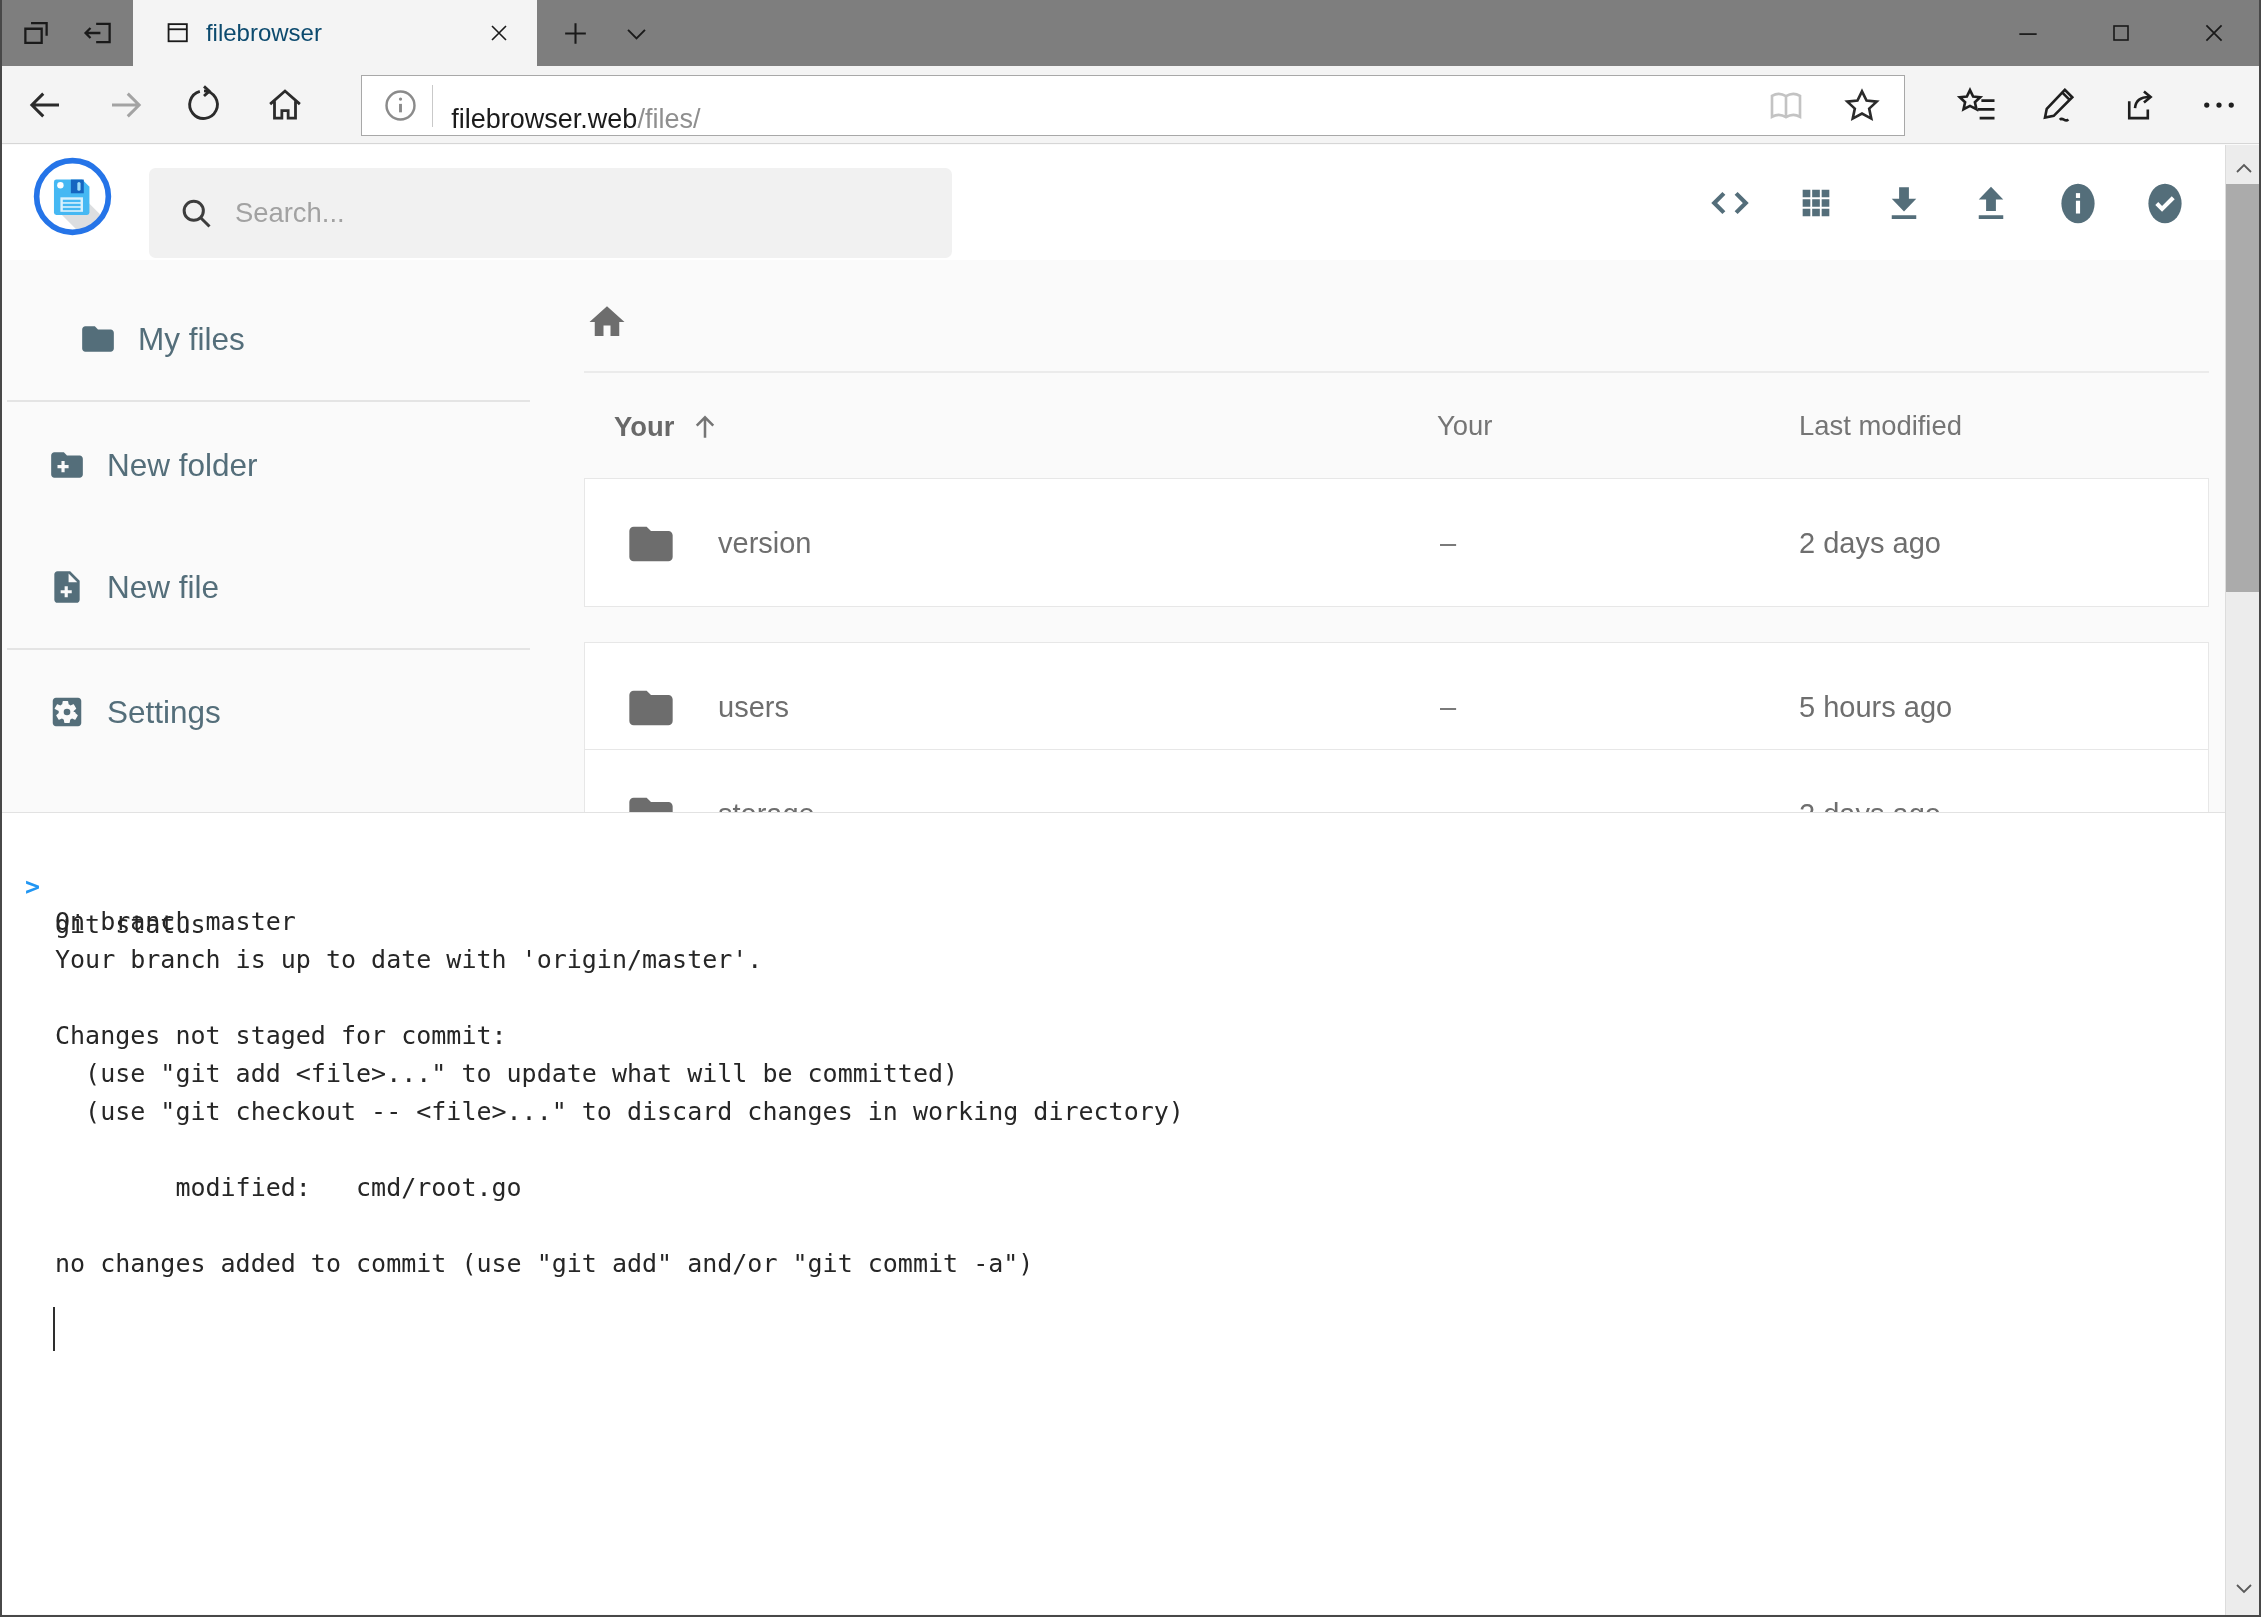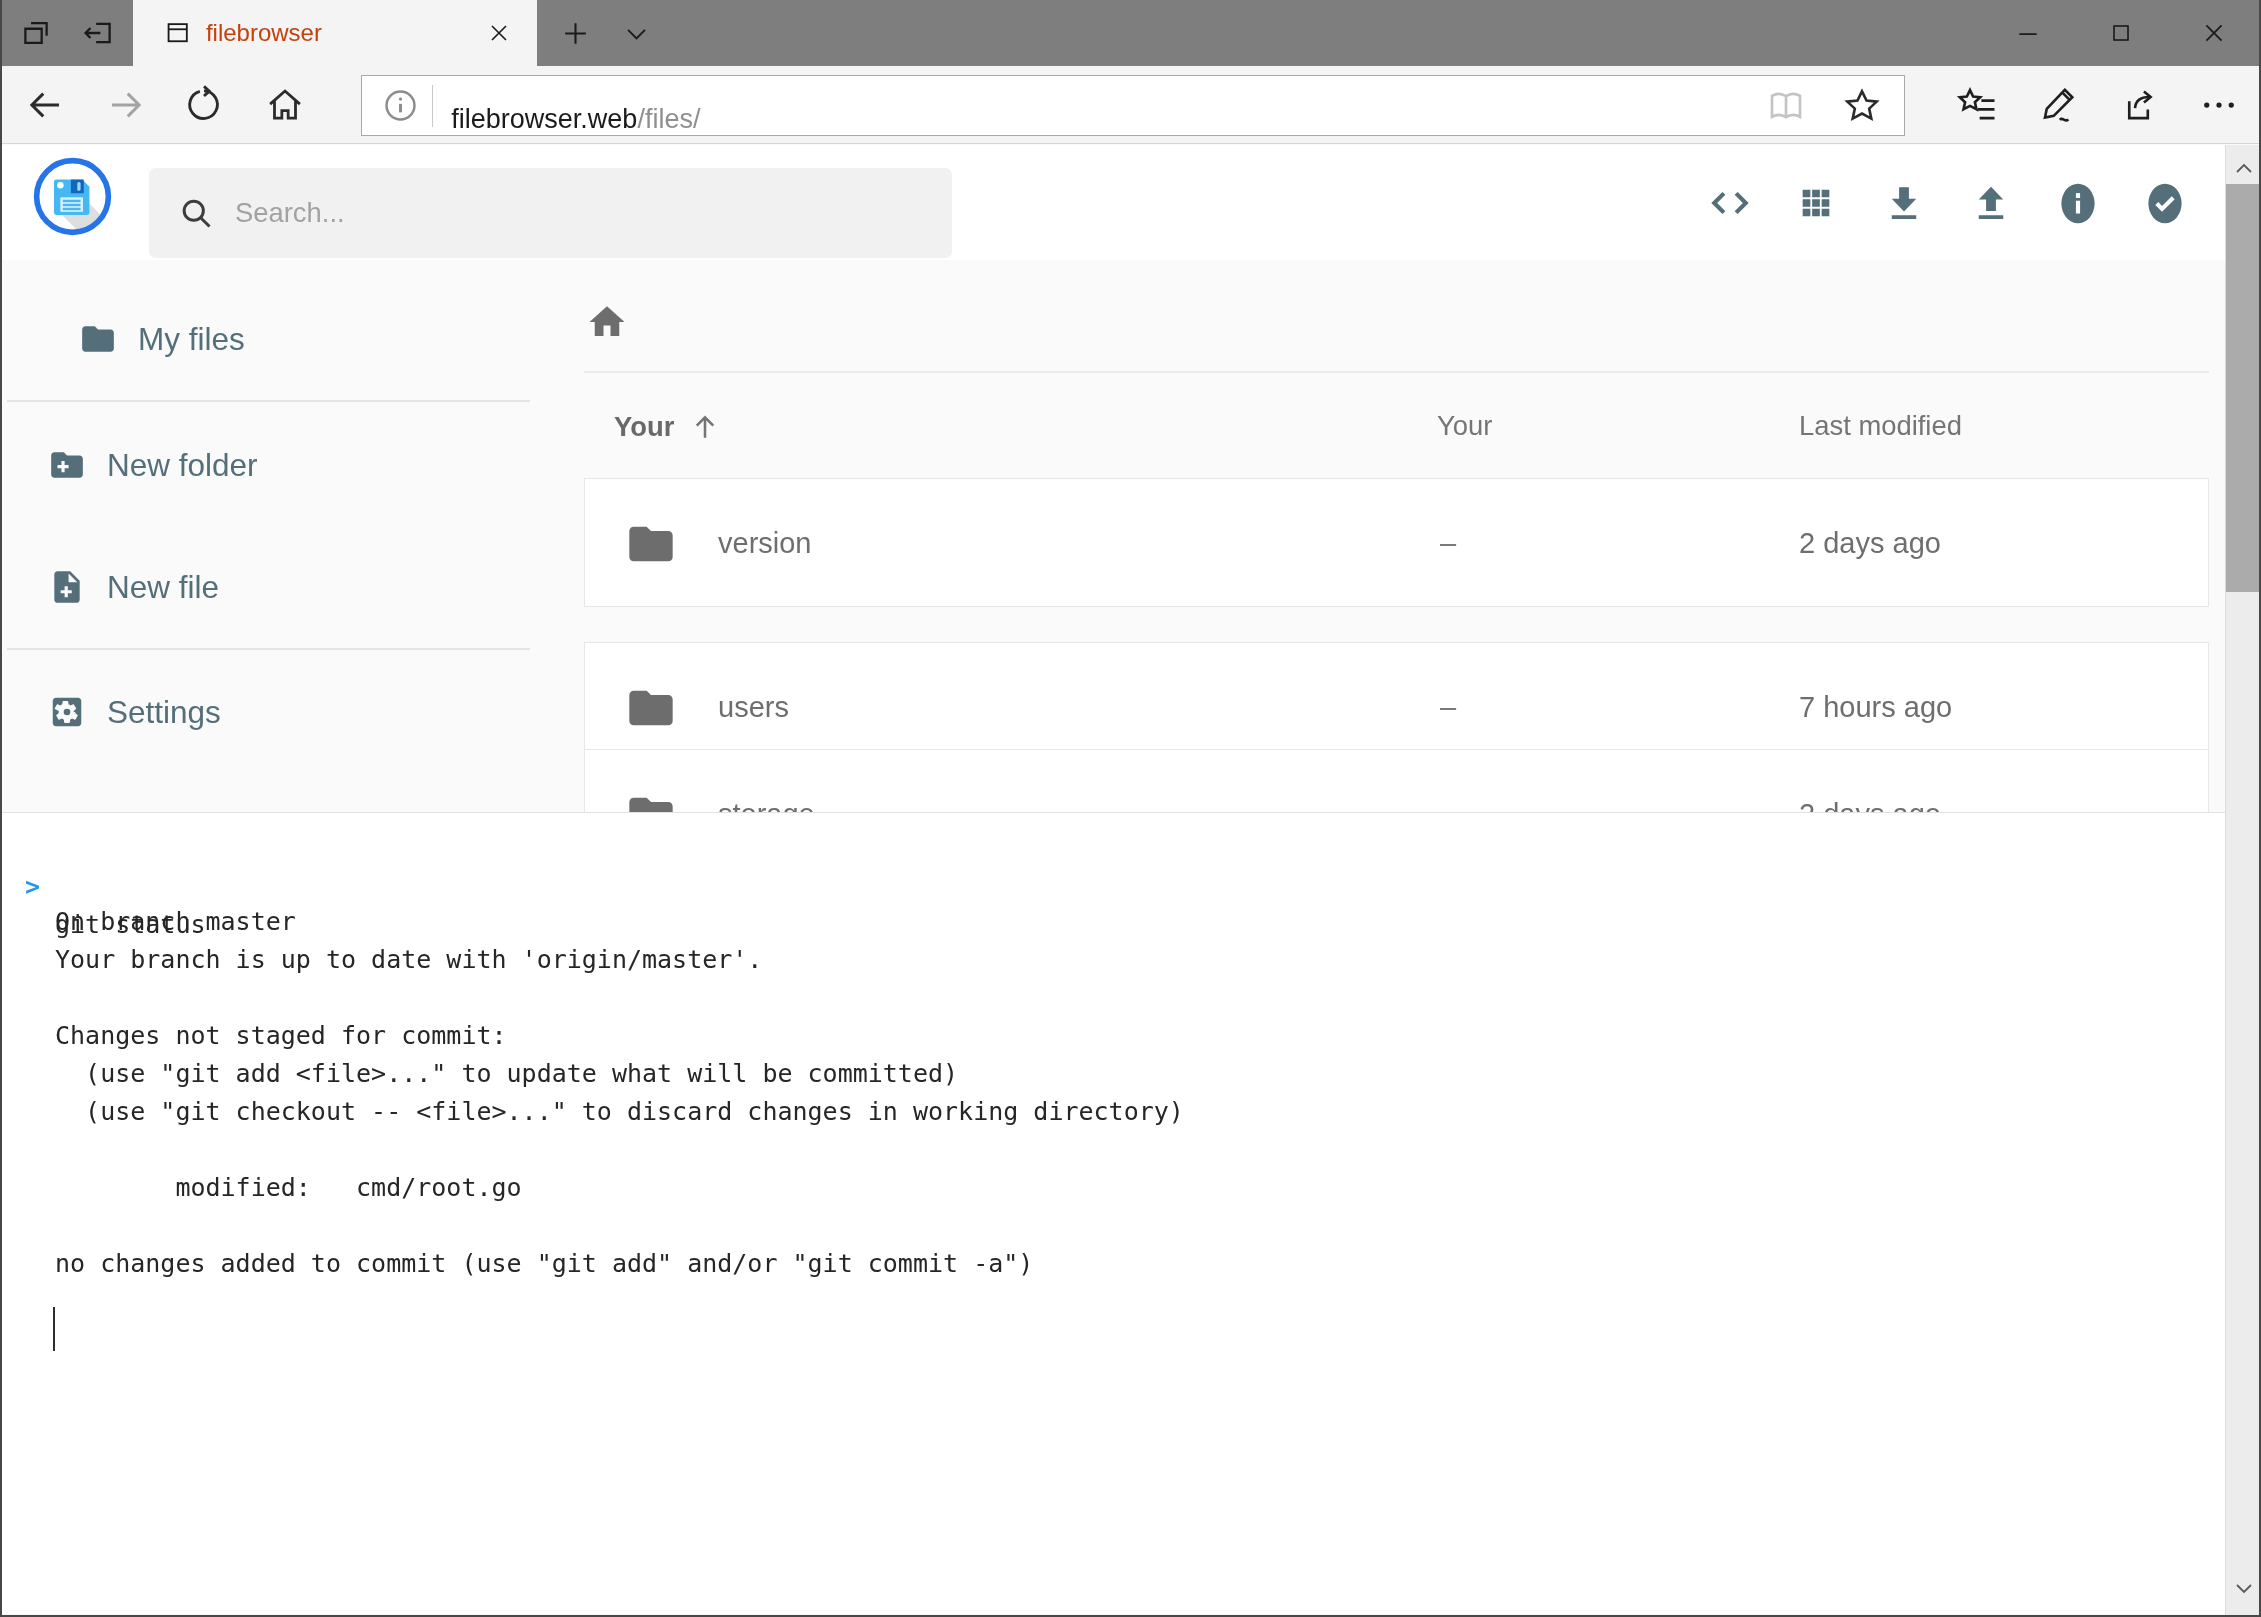--- a/index.html
+++ b/index.html
@@ -6,21 +6,21 @@
   * { margin:0; padding:0; box-sizing:border-box; }
   html,body { background:#ffffff; }
   body { font-family:"Liberation Sans", sans-serif; }
   .window { position:relative; width:2261px; height:1617px; background:#fafafa; overflow:hidden; }
   .frame { position:absolute; inset:0; border:2.4px solid #484848; border-top:none; pointer-events:none; z-index:99; }
 
   
   .titlebar { position:absolute; left:0; top:0; width:2261px; height:66px; background:#7e7e7e; z-index:10; }
   .tb-btn { position:absolute; top:0; height:66px; display:flex; align-items:center; justify-content:center; }
   .tab { position:absolute; left:133px; top:0; width:404px; height:66px; background:#f4f4f4; display:flex; align-items:center; z-index:11; }
-  .tab-title { font-size:24px; color:#c2410c; margin-left:14.5px; white-space:nowrap; }
+  .tab-title { font-size:24px; color:#0c4a6e; margin-left:14.5px; white-space:nowrap; }
   .win-glyph { stroke:#1a1a1a; stroke-width:1.6; fill:none; }
 
   
   .navbar { position:absolute; left:0; top:66px; width:2261px; height:78px; background:#f4f4f4; border-bottom:0.8px solid #d6d6d6; z-index:9; }
   .nav-btn { position:absolute; top:0; height:78px; width:73px; display:flex; align-items:center; justify-content:center; }
   .addressbar { position:absolute; left:361px; top:9px; width:1544px; height:61px; background:#ffffff; border:1.6px solid #a8a8a8; display:flex; align-items:center; }
   .url { font-size:27px; white-space:nowrap;margin-top:28px; }
   .url-host { color:#1b1b1b; }
   .url-path { color:#8f8f8f; }
   .addr-sep { width:1.6px; height:42px; background:#c9c9c9; margin:0 18px 0 11.3px; }
@@ -384,21 +384,21 @@
       <span class="cell c-mod">2 days ago</span>
     </div>
     <div class="rowcard" style="top:354px;margin-top:28px;">
       <span class="ficn">
         <svg width="52" height="52" viewBox="0 0 24 24" fill="#6d6d6d">
             <path d="M10 4H4c-1.1 0-2 .9-2 2v12c0 1.1.9 2 2 2h16c1.1 0 2-.9 2-2V8c0-1.1-.9-2-2-2h-8l-2-2z"></path>
           </svg>
       </span>
       <span class="cell c-name">users</span>
       <span class="cell c-size">–</span>
-      <span class="cell c-mod">7 hours ago</span>
+      <span class="cell c-mod">5 hours ago</span>
     </div>
     <div class="rowcard" style="top:489px;">
       <span class="ficn">
         <svg width="52" height="52" viewBox="0 0 24 24" fill="#6d6d6d">
             <path d="M10 4H4c-1.1 0-2 .9-2 2v12c0 1.1.9 2 2 2h16c1.1 0 2-.9 2-2V8c0-1.1-.9-2-2-2h-8l-2-2z"></path>
           </svg>
       </span>
       <span class="cell c-name">storage</span>
       <span class="cell c-size">–</span>
       <span class="cell c-mod">2 days ago</span>

